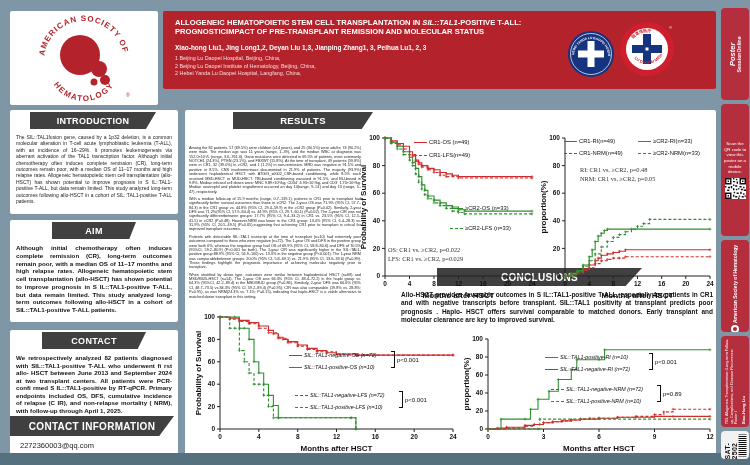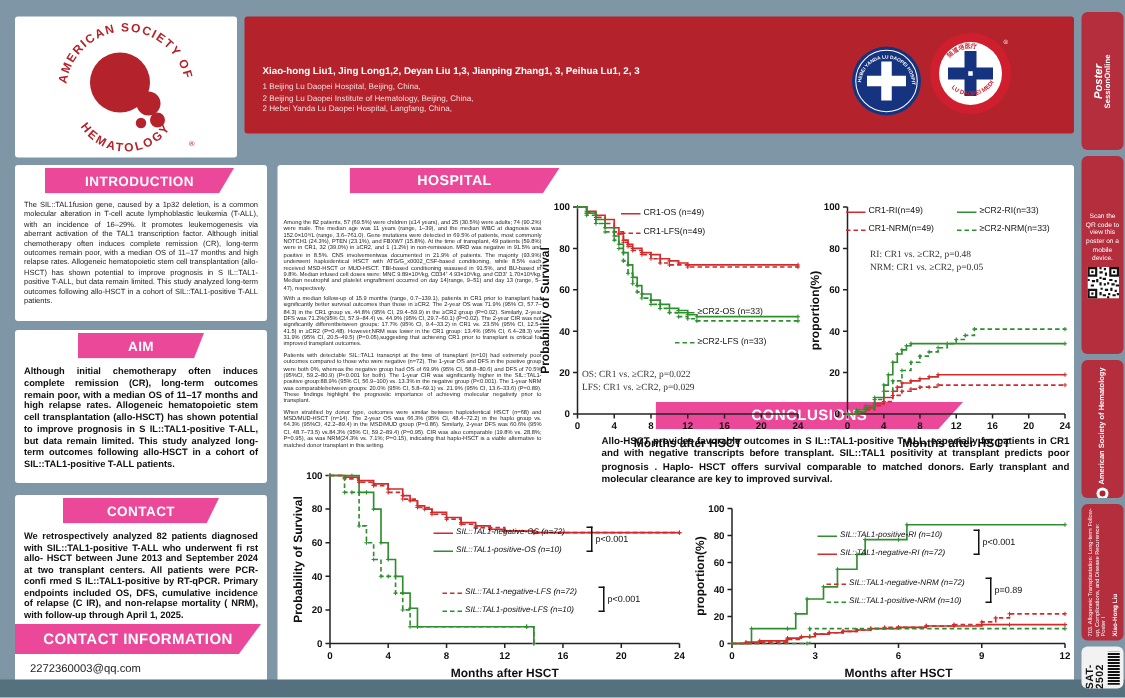--- a/index.html
+++ b/index.html
@@ -14,21 +14,21 @@
   
   #ash-box{left:10px;top:11px;width:148px;height:94px;background:#fff;border-radius:2px;position:absolute;}
   #title-box{left:163px;top:11px;width:553px;height:78px;background:#b4232b;border-radius:2px;position:absolute;color:#fff;}
   #title{position:absolute;left:12px;top:7px;width:392px;font-size:7.6px;font-weight:bold;line-height:1.22;}
   #authors{position:absolute;left:12px;top:33px;width:392px;font-size:6.5px;font-weight:bold;color:#fff;}
   #affils{position:absolute;left:12px;top:44px;width:392px;font-size:5.4px;line-height:1.4;color:#f3dcdc;}
   #logo-hebei{position:absolute;left:404px;top:19px;}
   #logo-ldp{position:absolute;left:456px;top:10px;}
 
   
-  .flag{position:absolute;background:#ec4899;color:#fff;font-weight:bold;display:flex;align-items:center;justify-content:center;clip-path:polygon(0 0,100% 0,92% 100%,0 100%);letter-spacing:.3px;}
+  .flag{position:absolute;background:#404040;color:#fff;font-weight:bold;display:flex;align-items:center;justify-content:center;clip-path:polygon(0 0,100% 0,92% 100%,0 100%);letter-spacing:.3px;}
   #hdr-intro{left:30px;top:112px;width:126px;height:17px;font-size:9px;}
   #hdr-aim{left:52px;top:222px;width:84px;height:17px;font-size:9px;}
   #hdr-method{left:42px;top:332px;width:104px;height:17px;font-size:9px;}
   #hdr-results{left:233px;top:112px;width:140px;height:17px;font-size:9.5px;}
   #hdr-concl{left:437px;top:268px;width:205px;height:18px;font-size:10px;}
   #hdr-contact{left:10px;top:416px;width:164px;height:20px;font-size:10px;clip-path:polygon(0 0,100% 0,91% 100%,0 100%);}
 
   
   #intro-body{position:absolute;left:16px;top:134px;width:156px;font-size:5px;line-height:1.28;text-align:justify;color:#222;}
   #aim-body{position:absolute;left:16px;top:244px;width:156px;font-size:6.2px;font-weight:bold;line-height:1.25;text-align:justify;color:#111;}
@@ -90,20 +90,21 @@
       <textPath href="#arcTop" startOffset="4%">AMERICAN SOCIETY OF</textPath>
     </text>
     <text font-size="8" font-weight="bold" fill="#b4232b" letter-spacing="1.5">
       <textPath href="#arcBot" startOffset="18%">HEMATOLOGY</textPath>
     </text>
     <text x="116" y="86" font-size="5" fill="#b4232b">®</text>
   </svg>
 </div>
 
 <div id="title-box">
+  <div id="title"><span>ALLOGENEIC HEMATOPOIETIC STEM CELL TRANSPLANTATION IN </span><i>SIL::TAL1</i><span>-POSITIVE T-ALL: PROGNOSTICIMPACT OF PRE-TRANSPLANT REMISSION AND MOLECULAR STATUS</span></div>
   <div id="authors">Xiao-hong Liu1, Jing Long1,2, Deyan Liu 1,3, Jianping Zhang1, 3, Peihua Lu1, 2, 3</div>
   <div id="affils">
     <div>1 Beijing Lu Daopei Hospital, Beijing, China,</div>
     <div>2 Beijing Lu Daopei Institute of Hematology, Beijing, China,</div>
     <div>2 Hebei Yanda Lu Daopei Hospital, Langfang, China,</div>
   </div>
   <div id="logo-hebei">
     <svg width="48" height="48" viewBox="0 0 48 48">
       <defs>
           <path id="hyArc" d="M 7 26 A 17 17 0 0 1 41 26" fill="none"></path>
@@ -141,21 +142,21 @@
 
 <div class="panel" id="p-intro"></div>
 <div class="panel" id="p-aim"></div>
 <div class="panel" id="p-method"></div>
 <div class="panel" id="p-main"></div>
 <div id="bottom-band"></div>
 
 <div class="flag" id="hdr-intro">INTRODUCTION</div>
 <div class="flag" id="hdr-aim">AIM</div>
 <div class="flag" id="hdr-method">CONTACT</div>
-<div class="flag" id="hdr-results">HOSPITAL</div>
+<div class="flag" id="hdr-results">RESULTS</div>
 <div class="flag" id="hdr-concl">CONCLUSIONS</div>
 <div class="flag" id="hdr-contact">CONTACT  INFORMATION</div>
 
 <div id="intro-body">The SIL::TAL1fusion gene, caused by a 1p32 deletion, is a common molecular alteration in T-cell acute lymphoblastic leukemia (T-ALL), with an incidence of 16–29%. It promotes leukemogenesis via aberrant activation of the TAL1 transcription factor. Although initial chemotherapy often induces complete remission (CR), long-term outcomes remain poor, with a median OS of 11–17 months and high relapse rates. Allogeneic hematopoietic stem cell transplantation (allo-HSCT) has shown potential to improve prognosis in S IL::TAL1-positive T-ALL, but data remain limited. This study analyzed long-term outcomes following allo-HSCT in a cohort of SIL::TAL1-positive T-ALL patients.</div>
 <div id="aim-body">Although initial chemotherapy often induces complete remission (CR), long-term outcomes remain poor, with a median OS of 11–17 months and high relapse rates. Allogeneic hematopoietic stem cell transplantation (allo-HSCT) has shown potential to improve prognosis in S IL::TAL1-positive T-ALL, but data remain limited. This study analyzed long-term outcomes following allo-HSCT in a cohort of SIL::TAL1-positive T-ALL patients.</div>
 <div id="method-body">We retrospectively analyzed 82 patients diagnosed with SIL::TAL1-positive T-ALL who underwent fi rst allo- HSCT between June 2013 and September 2024 at two transplant centers. All patients were PCR-confi rmed S IL::TAL1-positive by RT-qPCR. Primary endpoints included OS, DFS, cumulative incidence of relapse (C IR), and non-relapse mortality ( NRM), with follow-up through April 1, 2025.</div>
 <div id="contact-email">2272360003@qq.com</div>
 
 <div id="results-body">
   <p>Among the 82 patients, 57 (69.5%) were children (≤14 years), and 25 (30.5%) were adults; 74 (90.2%) were male. The median age was 11 years (range, 1–39), and the median WBC at diagnosis was 152.0×10⁹/L (range, 3.6–761.0). Gene mutations were detected in 69.5% of patients, most commonly NOTCH1 (24.3%), PTEN (23.1%), and FBXW7 (15.8%). At the time of transplant, 49 patients (59.8%) were in CR1, 32 (39.0%) in ≥CR2, and 1 (1.2%) in non-remission. MRD was negative in 91.5% and positive in 8.5%. CNS involvementwas documented in 21.9% of patients. The majority (93.9%) underwent haploidentical HSCT with ATG/G_x0002_CSF-based conditioning, while 8.5% each received MSD-HSCT or MUD-HSCT. TBI-based conditioning wasused in 91.5%, and BU-based in 9.8%. Median infused cell doses were: MNC 9.89×10⁸/kg, CD34⁺ 4.93×10⁶/kg, and CD3⁺ 1.70×10⁸/kg. Median neutrophil and platelet engraftment occurred on day 14(range, 9–51) and day 13 (range, 5–47), respectively.</p>

